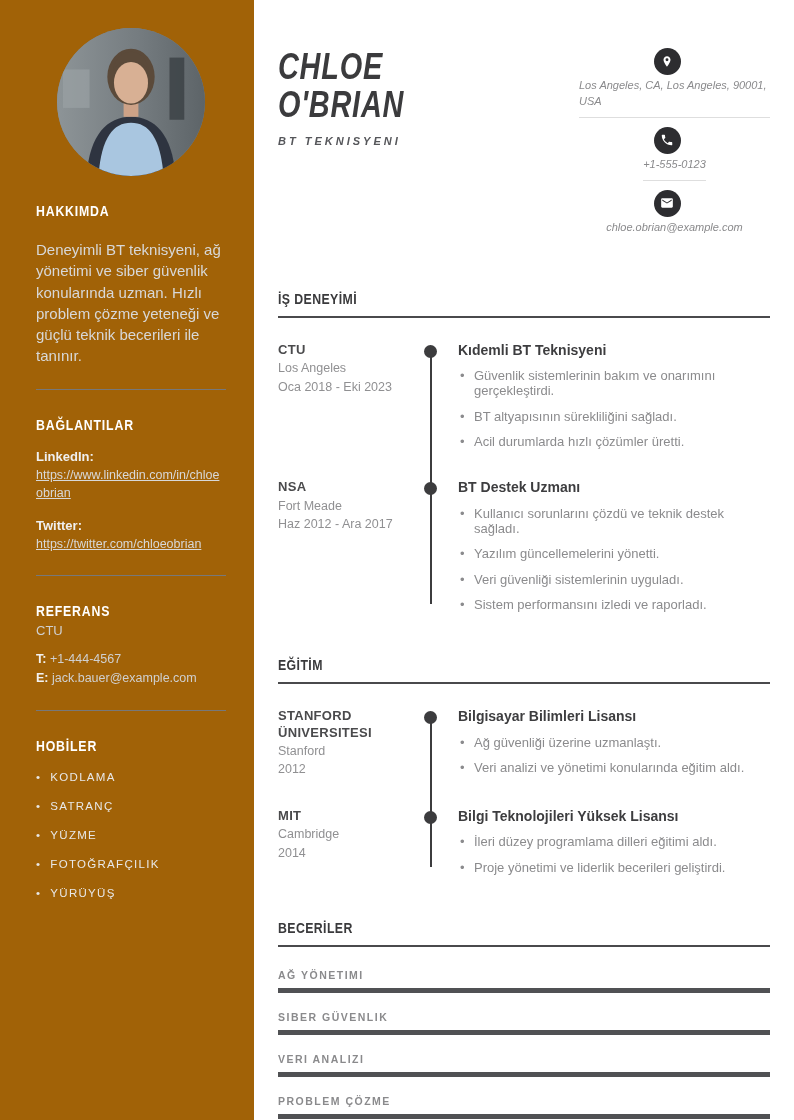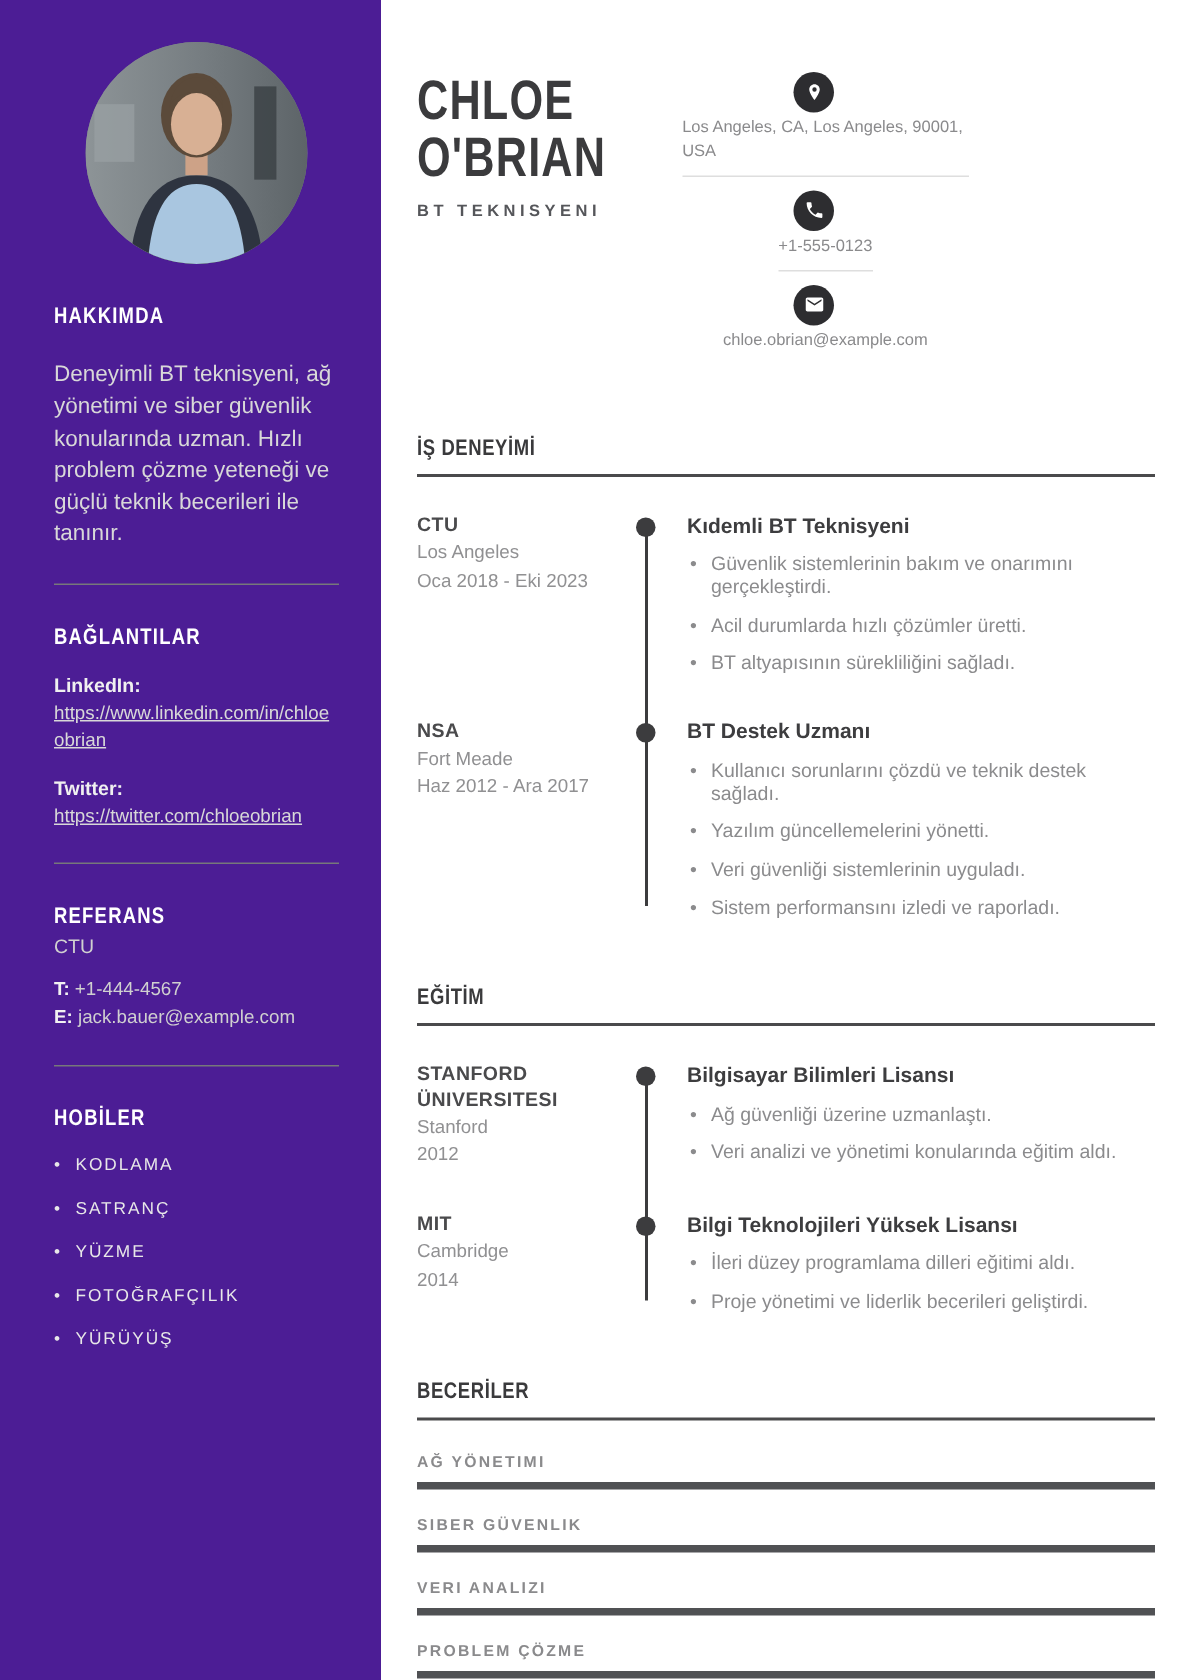--- a/index.html
+++ b/index.html
@@ -1,42 +1,42 @@
 <!DOCTYPE html>
 <html><head>
 <meta charset="utf-8">
 <style>
   * { margin: 0; padding: 0; box-sizing: border-box; }
   html, body { background: #ffffff; }
   body { font-family: "Liberation Sans", sans-serif; }
   .page { width: 794px; height: 1120px; display: flex; background: #ffffff; overflow: hidden; }
 
   
-  .sidebar { width: 254px; flex: 0 0 254px; background: #4c1d95; color: #dcdcdc; padding: 28px 28px 20px 36px; }
+  .sidebar { width: 254px; flex: 0 0 254px; background: #a16207; color: #dcdcdc; padding: 28px 28px 20px 36px; }
   .photo-wrap { width: 148px; height: 148px; border-radius: 50%; overflow: hidden; margin: 0 auto; background: #7b8286; }
   .photo-wrap svg { display: block; width: 100%; height: 100%; }
   .side-h { font-size: 15px; font-weight: 700; color: #ffffff; letter-spacing: 1px; margin-top: 26px; }
   .side-h .cond, .sec-h .cond, .name-line { display: inline-block; transform: scaleX(0.82); transform-origin: 0 50%; white-space: nowrap; }
   .about-text { margin-top: 20px; font-size: 15px; line-height: 1.42; color: #d8d8d8; }
   .side-rule { border: none; border-top: 1px solid #77787a; margin-top: 22px; }
   .link-item { margin-top: 16px; }
   .link-label { font-size: 13px; font-weight: 700; color: #f0f0f0; }
   .link-url { display: block; font-size: 12.5px; color: #d8d8d8; text-decoration: underline; word-break: break-all; line-height: 1.45; margin-top: 2px; }
   .ref-name { margin-top: 20px; font-size: 16.5px; font-weight: 400; letter-spacing: 1.5px; color: #f2f2f2; }
   .ref-company { margin-top: 4px; font-size: 13px; color: #d0d0d0; }
   .ref-line { font-size: 12.5px; color: #d0d0d0; line-height: 1.5; }
   .ref-contact { margin-top: 12px; }
   .ref-line b { color: #f2f2f2; }
   .hobby-list { list-style: none; margin-top: 10px; }
   .hobby-list li { font-size: 11.5px; letter-spacing: 1.3px; color: #e8e8e8; margin-top: 17px; }
   .hobby-list li::before { content: "•"; margin-right: 9px; }
 
   
   .main { flex: 1; padding: 48px 24px 0 24px; background: #ffffff; }
-  .head { display: flex; justify-content: flex-start; align-items: flex-start; }
+  .head { display: flex; justify-content: space-between; align-items: flex-start; font-style: italic; }
   h1 { color: #3b3b3d; font-size: 37px; line-height: 1.04; letter-spacing: 1px; font-weight: 700; }
   h1 .name-line { transform: scaleX(0.78); }
   .job-title { margin-top: 10px; font-size: 11px; font-weight: 700; letter-spacing: 3px; color: #55565a; }
   .contact { width: 206px; }
   .contact-row { display: flex; align-items: center; margin-bottom: 9px; flex-direction: column; }
   .c-icon { width: 27px; height: 27px; border-radius: 50%; background: #2d2d30; flex: 0 0 27px; display: flex; align-items: center; justify-content: center; }
   .c-icon svg { width: 14px; height: 14px; fill: #ffffff; }
   .c-text { margin-left: 15px; flex: 1; font-size: 11px; color: #8a8a8c; line-height: 1.45; padding: 3px 0 7px 0; }
   .has-rule .c-text { border-bottom: 1px solid #dedede; }
 
@@ -188,22 +188,22 @@
               <div class="e-muted">Oca 2018 - Eki 2023</div>
             </div>
             <div class="t-cell">
               <span class="dot"></span>
             </div>
             <div class="e-body">
               <div class="e-role">Kıdemli BT Teknisyeni</div>
               <ul class="e-bullets">
 
               <li>Güvenlik sistemlerinin bakım ve onarımını gerçekleştirdi.</li>
+                <li>BT altyapısının sürekliliğini sağladı.</li>
                 <li>Acil durumlarda hızlı çözümler üretti.</li>
-                <li>BT altyapısının sürekliliğini sağladı.</li>
               </ul>
             </div>
           </div>
 
           <div class="entry">
             <div>
               <div class="e-org">NSA</div>
               <div class="e-muted">Fort Meade</div>
               <div class="e-muted">Haz 2012 - Ara 2017</div>
             </div>

